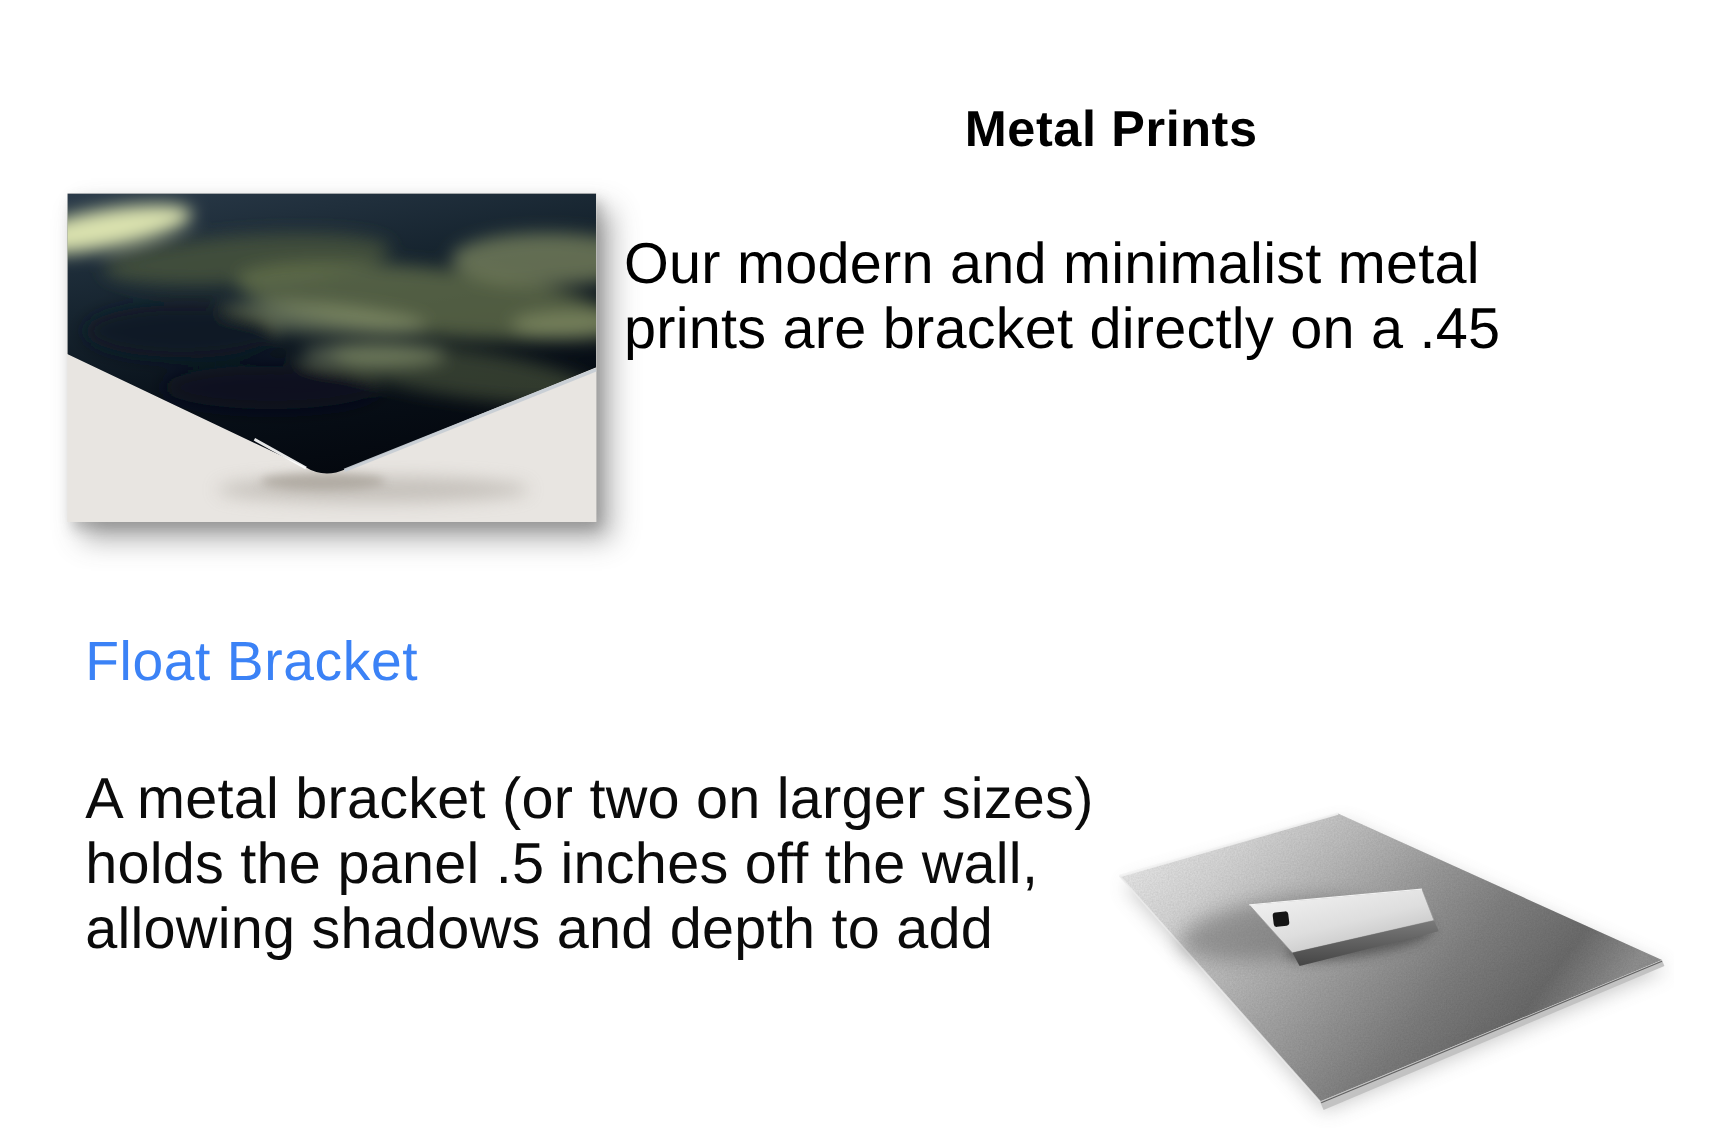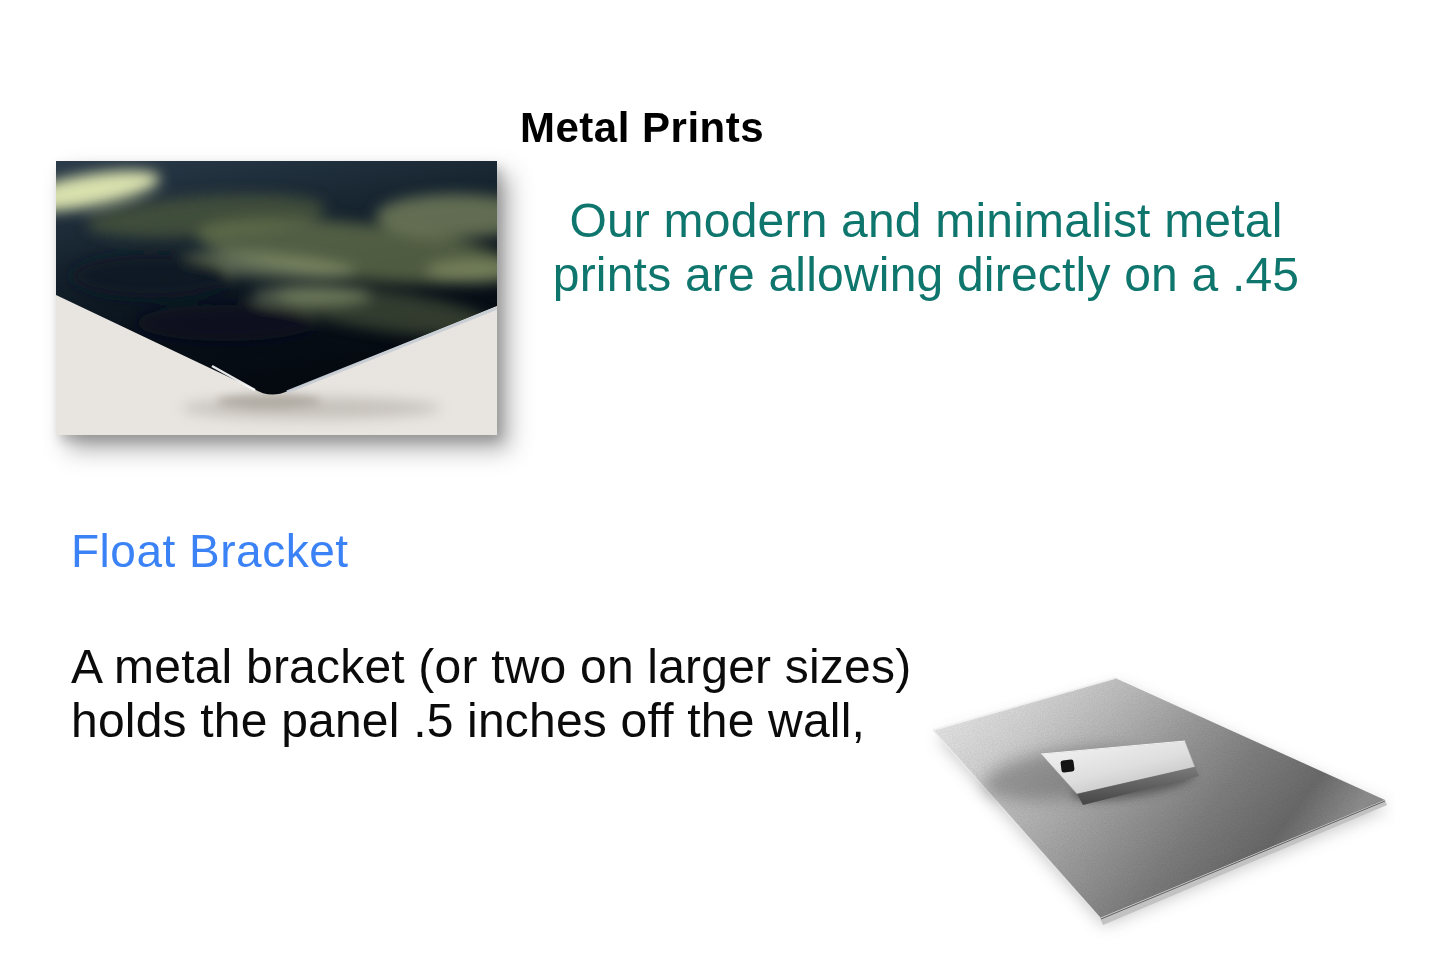--- a/index.html
+++ b/index.html
@@ -27,35 +27,35 @@
     box-shadow: 12px 14px 22px rgba(70,70,70,0.45),
                 4px 6px 10px rgba(100,100,100,0.30);
   }
   .photo-metal-print svg { display:block; }
 
   .mp-title {
     position: absolute;
     left: 520px;
     top: 84px;
     width: 812px;
+    text-align: center;
     font-size: 42px;
     font-weight: 700;
     color: #000000;
     letter-spacing: 0.5px;
-    margin-top: 20px;
   }
   .mp-paragraph {
     position: absolute;
     left: 520px;
     top: 194px;
     width: 812px;
-    text-align: center;
+    text-align: left;
     font-size: 48px;
     font-weight: 400;
-    color: #0f766e;
+    color: #000000;
     line-height: 54px;
     letter-spacing: 0.2px;
   }
 
   
   .fb-title {
     position: absolute;
     left: 71px;
     top: 524px;
     font-size: 46px;
@@ -133,31 +133,32 @@
 
         <path d="M441,147 L231,231" stroke="#c7ced4" stroke-width="3" fill="none" opacity="0.95"></path>
         <path d="M199,229 L156,205" stroke="#ffffff" stroke-width="2.5" fill="none" opacity="0.9"></path>
       </svg>
     </div>
 
     <div class="mp-title">Metal Prints</div>
 
     <div class="mp-paragraph">
       <div>Our modern and minimalist metal</div>
-      <div>prints are allowing directly on a .45</div>
+      <div>prints are bracket directly on a .45</div>
     </div>
   </div>
 
   <div>
 
     <div class="fb-title">Float Bracket</div>
 
     <div class="fb-paragraph">
       <div>A metal bracket (or two on larger sizes)</div>
       <div>holds the panel .5 inches off the wall,</div>
+      <div>allowing shadows and depth to add</div>
     </div>
 
     <div class="photo-float-bracket">
       <svg width="480" height="295" viewBox="0 0 480 295">
         <defs>
           <linearGradient id="alumGrad" x1="0" y1="0" x2="1" y2="0.4">
             <stop offset="0" stop-color="#ededed"></stop>
             <stop offset="0.22" stop-color="#cfcfcf"></stop>
             <stop offset="0.45" stop-color="#a8a8a8"></stop>
             <stop offset="0.72" stop-color="#7a7a7a"></stop>

